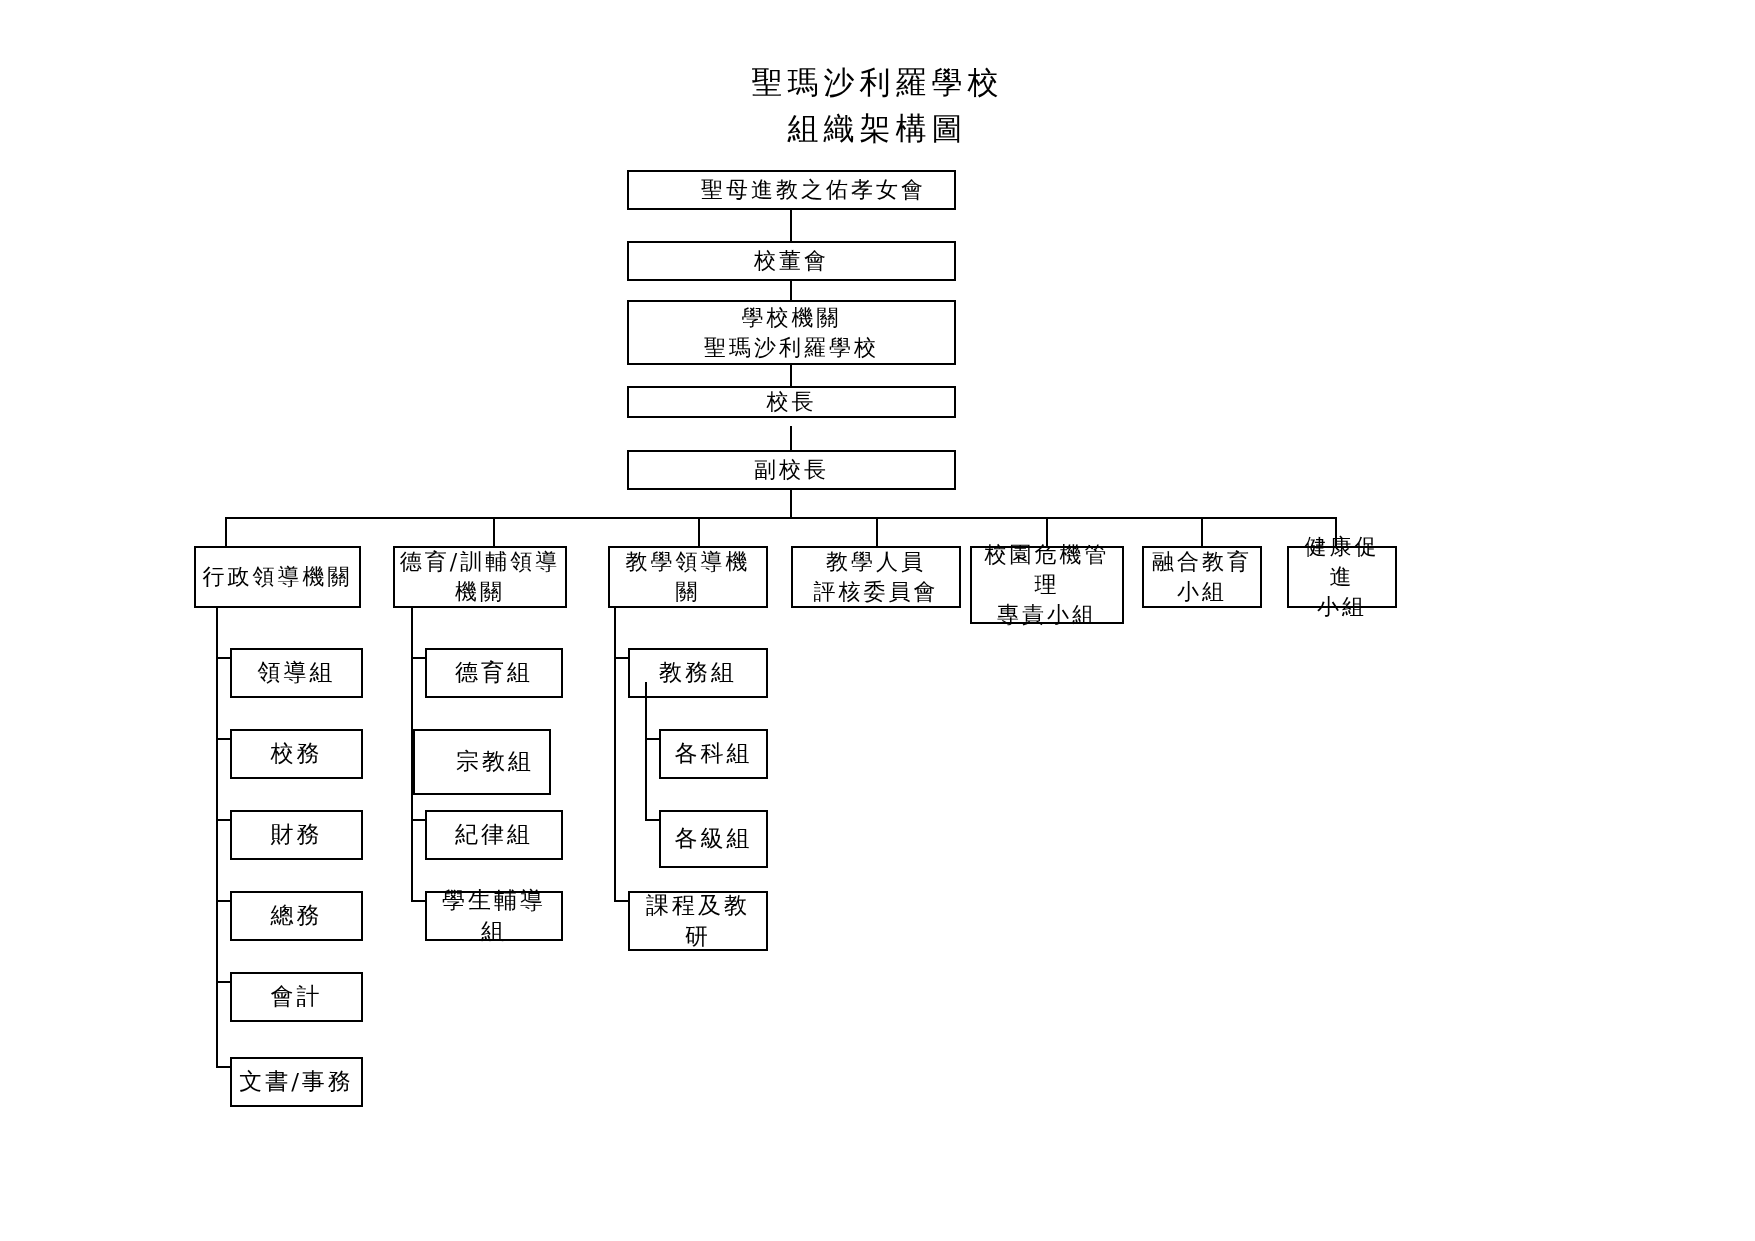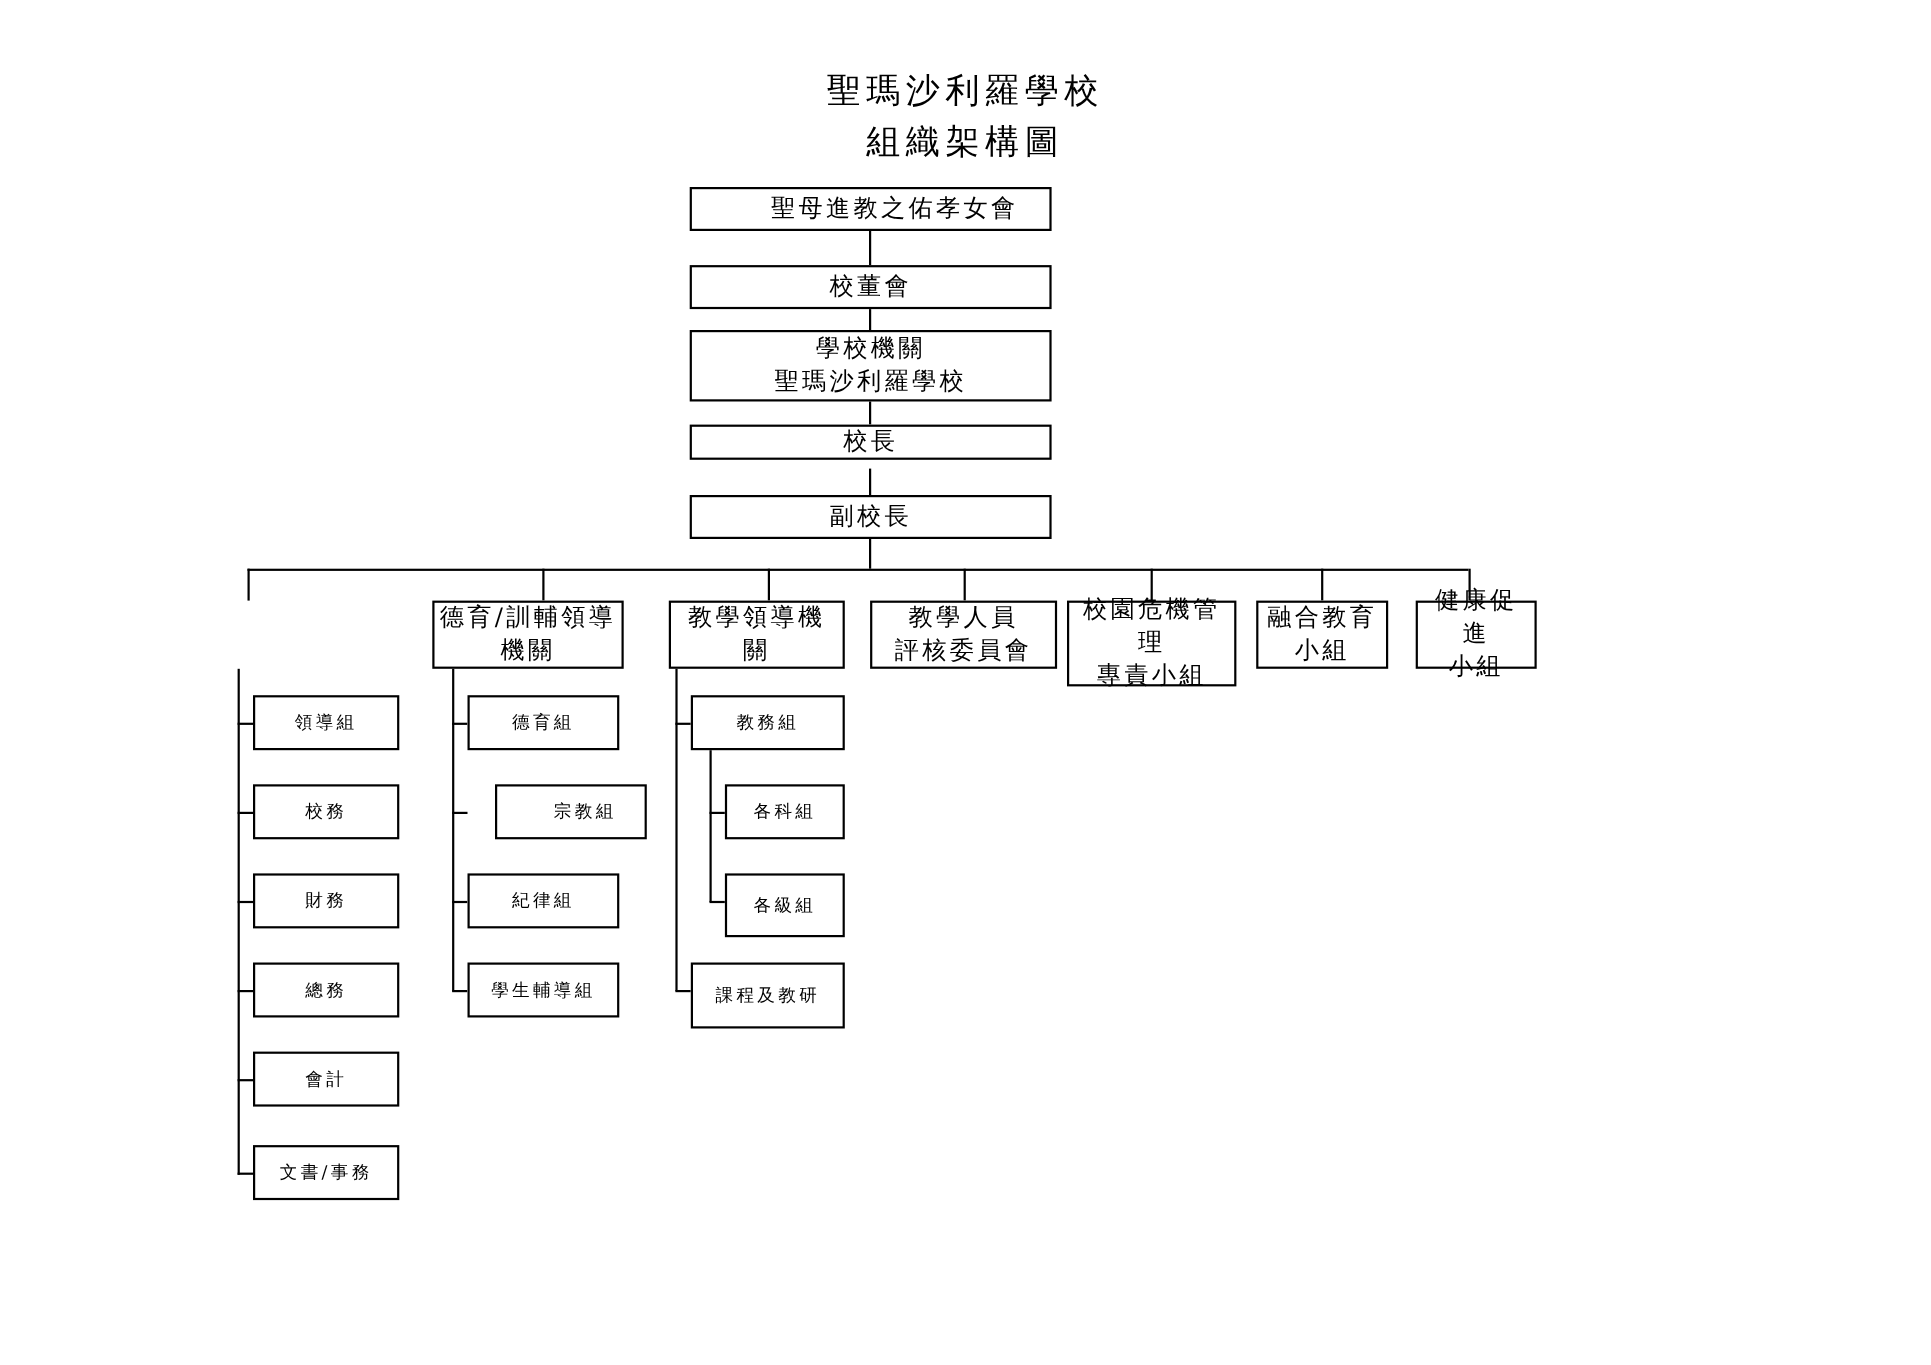--- a/index.html
+++ b/index.html
@@ -39,21 +39,21 @@
     align-items: center;
     justify-content: center;
     text-align: center;
     font-size: 22px;
     letter-spacing: 3px;
     line-height: 1.35;
     font-family: "DejaVu Serif", "Liberation Serif", serif;
     white-space: pre-line;
     padding: 0 4px;
   }
-  .box.small { font-size: 16px; }
+  .box.small { font-size: 23px; margin-top: 16px; }
 
   .line {
     position: absolute;
     background: #000000;
   }
   .vline { width: 2px; }
   .hline { height: 2px; }
 </style>
 </head>
 <body>
@@ -82,20 +82,21 @@
   <div class="line hline" style="left:225px; top:517px; width:1110px;"></div>
 
   <div class="line vline" style="left:225px; top:517px; height:29px;"></div>
   <div class="line vline" style="left:493px; top:517px; height:29px;"></div>
   <div class="line vline" style="left:698px; top:517px; height:29px;"></div>
   <div class="line vline" style="left:876px; top:517px; height:29px;"></div>
   <div class="line vline" style="left:1046px; top:517px; height:29px;"></div>
   <div class="line vline" style="left:1201px; top:517px; height:29px;"></div>
   <div class="line vline" style="left:1335px; top:517px; height:29px;"></div>
 
+  <div class="box" style="left:194px; top:546px; width:167px; height:62px;">行政領導機關</div>
   <div class="box" style="left:393px; top:546px; width:174px; height:62px;">德育/訓輔領導
 機關</div>
   <div class="box" style="left:608px; top:546px; width:160px; height:62px;">教學領導機關</div>
   <div class="box" style="left:791px; top:546px; width:170px; height:62px;">教學人員
 評核委員會</div>
   <div class="box" style="left:970px; top:546px; width:154px; height:78px;">校園危機管理
 專責小組</div>
   <div class="box" style="left:1142px; top:546px; width:120px; height:62px;">融合教育
 小組</div>
   <div class="box" style="left:1287px; top:546px; width:110px; height:62px;">健康促進
@@ -120,21 +121,21 @@
 
   <div class="line hline" style="left:216px; top:1066px; width:14px;"></div>
   <div class="box small" style="left:230px; top:1041px; width:133px; height:50px;">文書/事務</div>
 
   <div class="line vline" style="left:411px; top:608px; height:293px;"></div>
 
   <div class="line hline" style="left:411px; top:657px; width:14px;"></div>
   <div class="box small" style="left:425px; top:632px; width:138px; height:50px;">德育組</div>
 
   <div class="line hline" style="left:411px; top:738px; width:14px;"></div>
-  <div class="box small" style="left:450px; top:713px; width:138px; height:50px;padding-left:30px;">宗教組</div>
+  <div class="box small" style="left:413px; top:713px; width:138px; height:66px;padding-left:30px;">宗教組</div>
 
   <div class="line hline" style="left:411px; top:819px; width:14px;"></div>
   <div class="box small" style="left:425px; top:794px; width:138px; height:50px;">紀律組</div>
 
   <div class="line hline" style="left:411px; top:900px; width:14px;"></div>
   <div class="box small" style="left:425px; top:875px; width:138px; height:50px;">學生輔導組</div>
 
   <div class="line vline" style="left:614px; top:608px; height:293px;"></div>
 
   <div class="line hline" style="left:614px; top:657px; width:14px;"></div>

